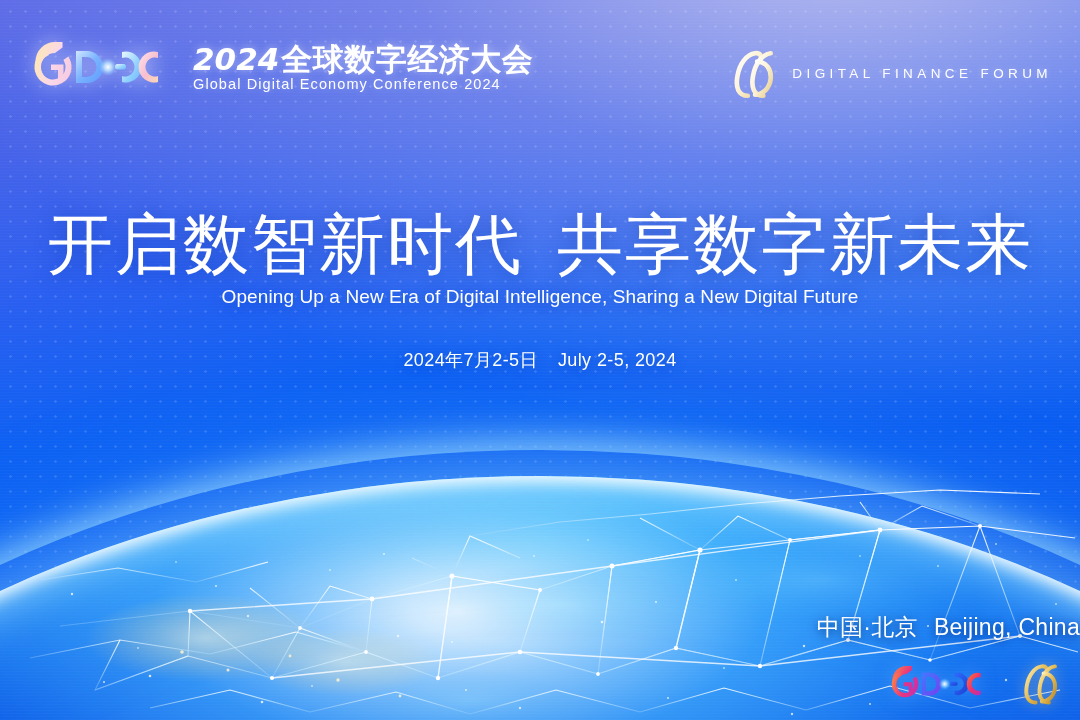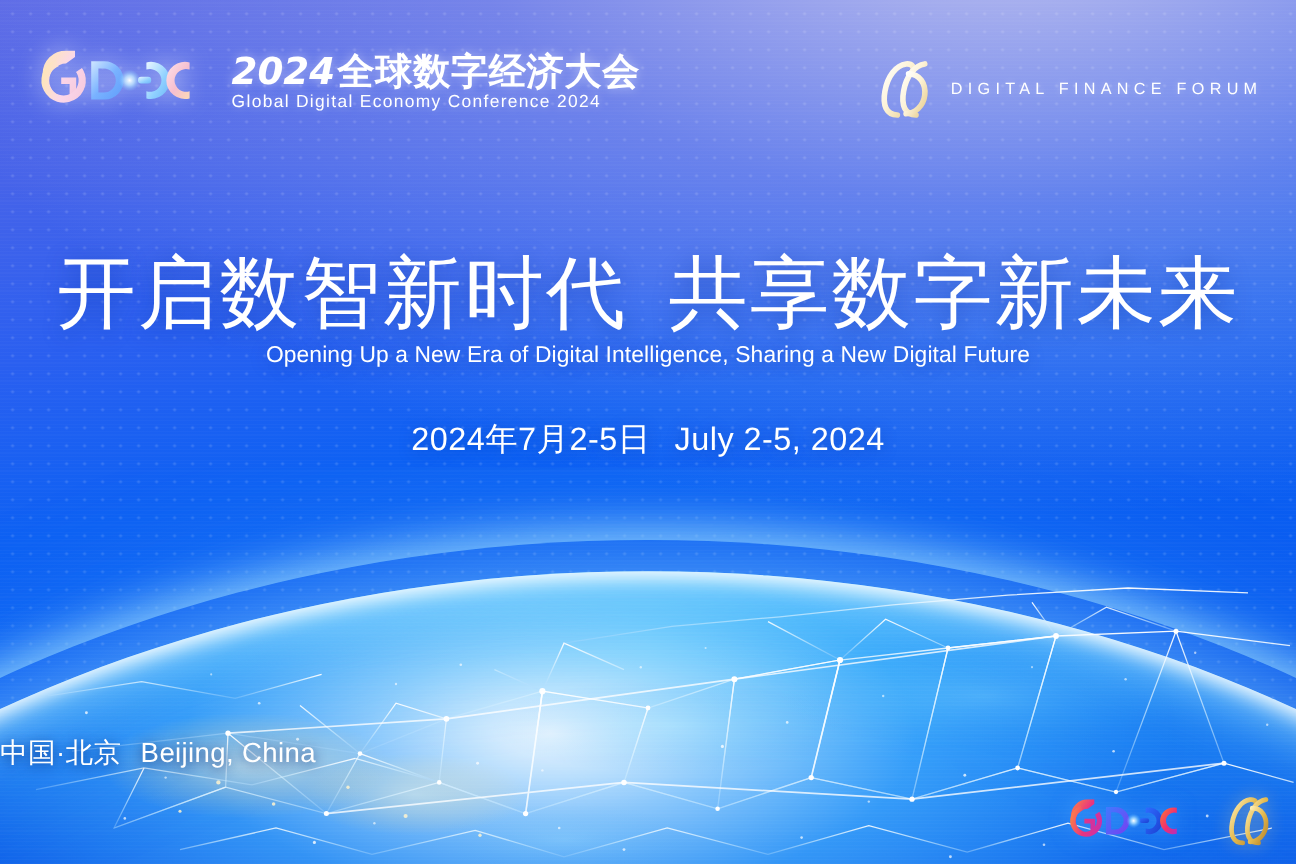--- a/index.html
+++ b/index.html
@@ -47,21 +47,21 @@
   #headline{
     font-size:66px;font-weight:400;color:#ffffff;letter-spacing:2px;line-height:1.08;
     white-space:nowrap;text-shadow:0 2px 18px rgba(10,50,160,.45);
   }
   #headline .gapsp{display:inline-block;width:34px;}
   #subtitle{
     margin-top:6px;font-size:19px;font-weight:400;color:#ffffff;letter-spacing:.1px;
     white-space:nowrap;text-shadow:0 2px 14px rgba(10,50,160,.4);
   }
   #dateline{
-    margin-top:40px;font-size:27px;font-weight:400;color:#ffffff;letter-spacing:.4px;
+    margin-top:40px;font-size:18px;font-weight:400;color:#ffffff;letter-spacing:.4px;
     white-space:nowrap;text-shadow:0 2px 12px rgba(10,50,160,.4);
   }
   #dateline .sep{display:inline-block;width:20px;}
   
   #earth{position:absolute;left:0;right:0;bottom:0;height:330px;overflow:hidden;}
   #earth-body{
     position:absolute;left:-44%;top:86px;width:188%;height:1500px;border-radius:50%;
     background:
       radial-gradient(75% 46% at 46% 9%, rgba(255,255,255,.92) 0%, rgba(208,240,255,.62) 10%, rgba(96,196,255,.40) 20%, rgba(22,120,246,.12) 34%, rgba(9,72,210,0) 50%),
       radial-gradient(110% 60% at 50% 4%, #36b7fb 0%, #1a86f6 14%, #0f5fe8 32%, #0a3fc4 56%, #08309f 80%);
@@ -73,21 +73,21 @@
                inset 0 20px 46px -6px rgba(173,234,255,.75),
                inset 0 46px 120px -20px rgba(70,186,255,.45);
   }
   #earth-glow{
     position:absolute;left:-44%;top:60px;width:188%;height:1500px;border-radius:50%;
     box-shadow:0 0 34px 9px rgba(190,240,255,.55), 0 0 90px 30px rgba(70,170,255,.30);
   }
   #earth svg{position:absolute;inset:0;width:100%;height:100%;}
   
   #location{
-    position:absolute;left:0;right:0;top:612px;text-align:left;
+    position:absolute;left:0;right:0;top:612px;text-align:right;
     font-size:23px;color:#ffffff;font-weight:400;letter-spacing:.3px;white-space:nowrap;
     text-shadow:0 2px 10px rgba(0,30,110,.75);
   }
   #location .sep{display:inline-block;width:16px;}
   #footer-logos{position:absolute;right:18px;bottom:12px;display:flex;align-items:center;gap:22px;}
   #footer-gdec{filter:drop-shadow(0 0 8px rgba(90,170,255,.6));}
   #footer-ff{filter:drop-shadow(0 0 7px rgba(255,220,130,.45));}
 </style>
 </head>
 <body>

